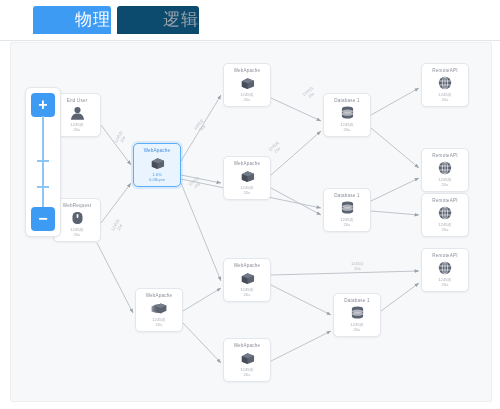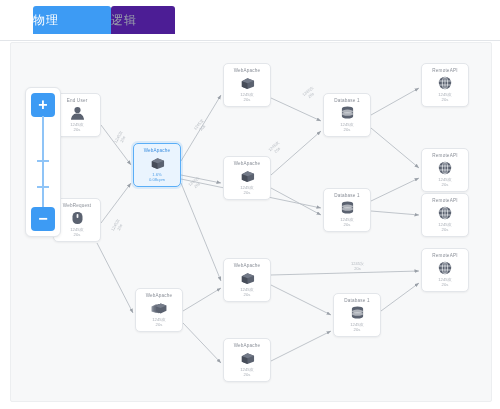--- a/index.html
+++ b/index.html
@@ -5,24 +5,24 @@
   html,body{margin:0;padding:0;background:#ffffff;}
   body{width:500px;height:409px;overflow:hidden;
        font-family:"Liberation Sans","DejaVu Sans",sans-serif;}
 
   .app{position:relative;width:500px;height:409px;background:#fff;}
 
   
   .tabbar{position:absolute;left:0;top:0;width:500px;height:40px;
           background:#fff;border-bottom:1px solid #e2e5e9;}
   .tab{position:absolute;top:6px;height:28px;line-height:28px;
-       text-align:left;font-size:12px;border-radius:3px 3px 0 0;
+       text-align:right;font-size:17px;border-radius:3px 3px 0 0;
        letter-spacing:1px;}
   .tab.active{left:33px;width:78px;background:#3d9bf4;color:#fff;}
-  .tab.inactive{left:111px;width:64px;background:#4c1d95;color:#9aa2ab;}
+  .tab.inactive{left:117px;width:82px;background:#0c4a6e;color:#9aa2ab;}
 
   
   .canvas{position:absolute;left:10px;top:42px;width:480px;height:358px;
           background:#f7f8f9;border:1px solid #eceef0;border-radius:2px;
           overflow:hidden;}
   .svg-layer{position:absolute;left:0;top:0;width:480px;height:358px;}
 
   
   .node{position:absolute;width:48px;background:#ffffff;
         border:1px solid #e3e6ea;border-radius:5px;

